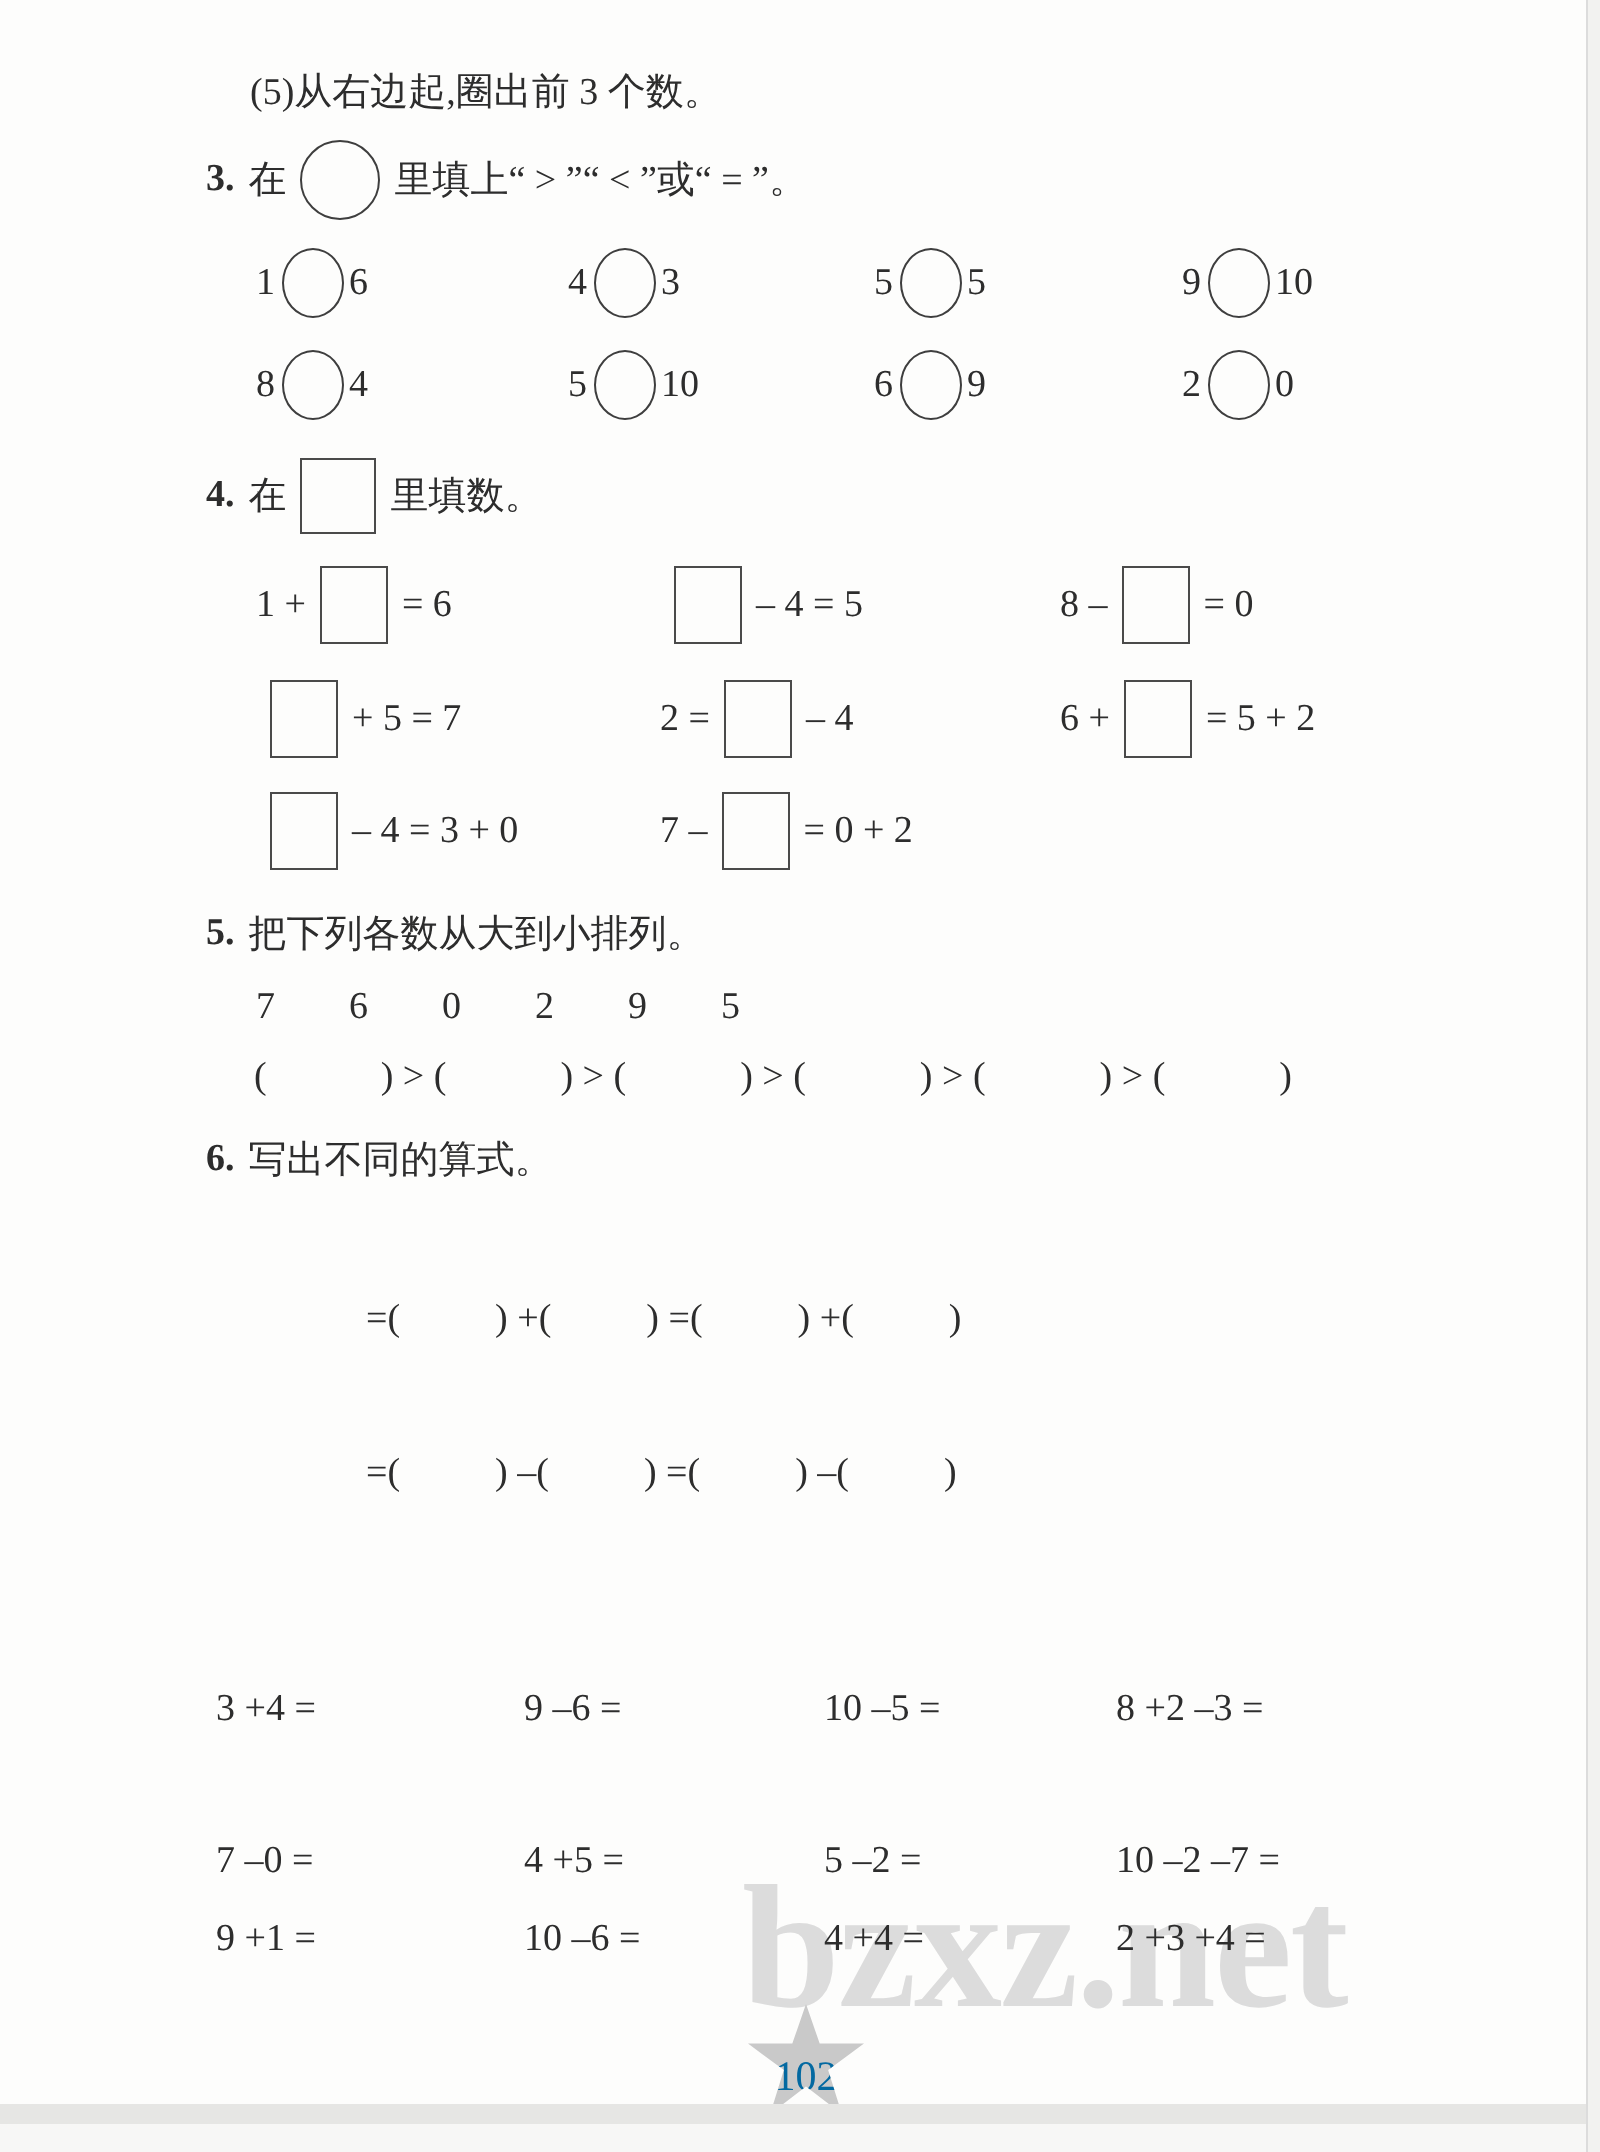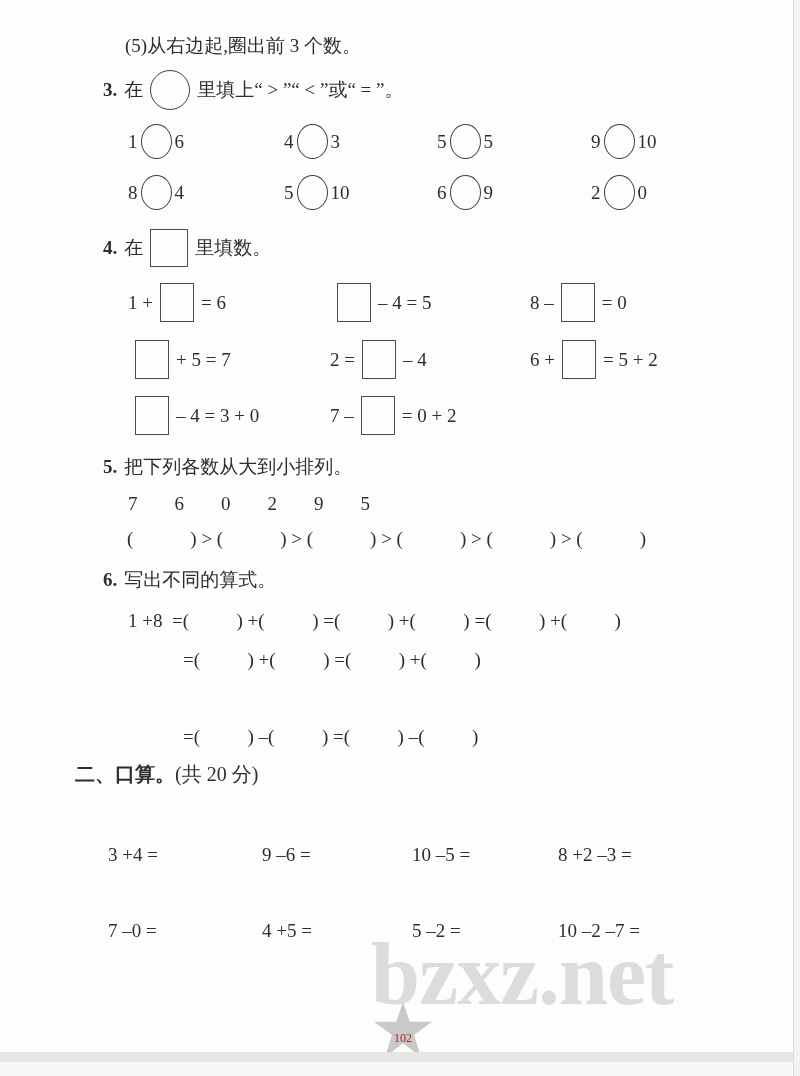--- a/index.html
+++ b/index.html
@@ -34,21 +34,21 @@
     position:absolute;left:371px;top:924px;z-index:0;
     font-family:Liberation Serif, serif;
     font-weight:bold;font-size:88px;letter-spacing:-1px;color:#dcdcdc;
   }
   
   .star{
     position:absolute;left:374px;top:1002px;width:58px;height:55px;z-index:1;
     background:#c9c9c9;display:flex;align-items:center;justify-content:center;
     clip-path:polygon(50% 0%,61.8% 36%,100% 36%,69.1% 60%,80.9% 100%,50% 75%,19.1% 100%,30.9% 60%,0% 36%,38.2% 36%);
   }
-  .star span{font-size:12px;margin-top:17px;color:#b91c1c}
+  .star span{font-size:21px;margin-top:17px;color:#0369a1}
   .band{position:absolute;left:0;top:1052px;width:800px;height:10px;background:#e6e6e4;z-index:2}
   .below-band{position:absolute;left:0;top:1062px;width:800px;height:14px;background:#f7f7f6;z-index:2}
   .gutter{position:absolute;right:0;top:0;width:6px;height:1076px;background:#f2f2f0;border-left:1px solid #dcdcdc;z-index:3}
 </style>
 </head>
 <body>
 
 <div class="wm">bzxz.net</div>
 
 <div class="content">
@@ -172,40 +172,41 @@
     <span>2</span>
     <span>9</span>
     <span>5</span>
   </div>
   <div class="line" style="left:127px;top:528px">(            ) &gt; (            ) &gt; (            ) &gt; (            ) &gt; (            ) &gt; (            )</div>
 
   <div class="flexline" style="left:103px;top:567px">
     <span class="qnum">6.</span>
     <span>写出不同的算式。</span>
   </div>
-  <div class="line" style="left:128px;top:610px">1 +8  =(          ) +(          ) =(          ) +(          ) =(          ) +(          )</div>
   <div class="line" style="left:183px;top:649px">=(          ) +(          ) =(          ) +(          )</div>
   <div class="line" style="left:183px;top:726px">=(          ) –(          ) =(          ) –(          )</div>
 
-  <div class="sec-heading" style="left:75px;top:761px">
-    <span class="bold">二、口算。</span>
-    <span>(共 20 分)</span>
-  </div>
 
   <div class="oralrow" style="top:844px">
     <span class="cell c1">3 +4 =</span>
     <span class="cell c2">9 –6 =</span>
     <span class="cell c3">10 –5 =</span>
     <span class="cell c4">8 +2 –3 =</span>
   </div>
   <div class="oralrow" style="top:920px">
     <span class="cell c1">7 –0 =</span>
     <span class="cell c2">4 +5 =</span>
     <span class="cell c3">5 –2 =</span>
     <span class="cell c4">10 –2 –7 =</span>
+  </div>
+  <div class="oralrow" style="top:959px">
+    <span class="cell c1">9 +1 =</span>
+    <span class="cell c2">10 –6 =</span>
+    <span class="cell c3">4 +4 =</span>
+    <span class="cell c4">2 +3 +4 =</span>
   </div>
 
 </div>
 
 <div class="star">
   <span>102</span>
 </div>
 <div class="band"></div>
 <div class="below-band"></div>
 <div class="gutter"></div>

